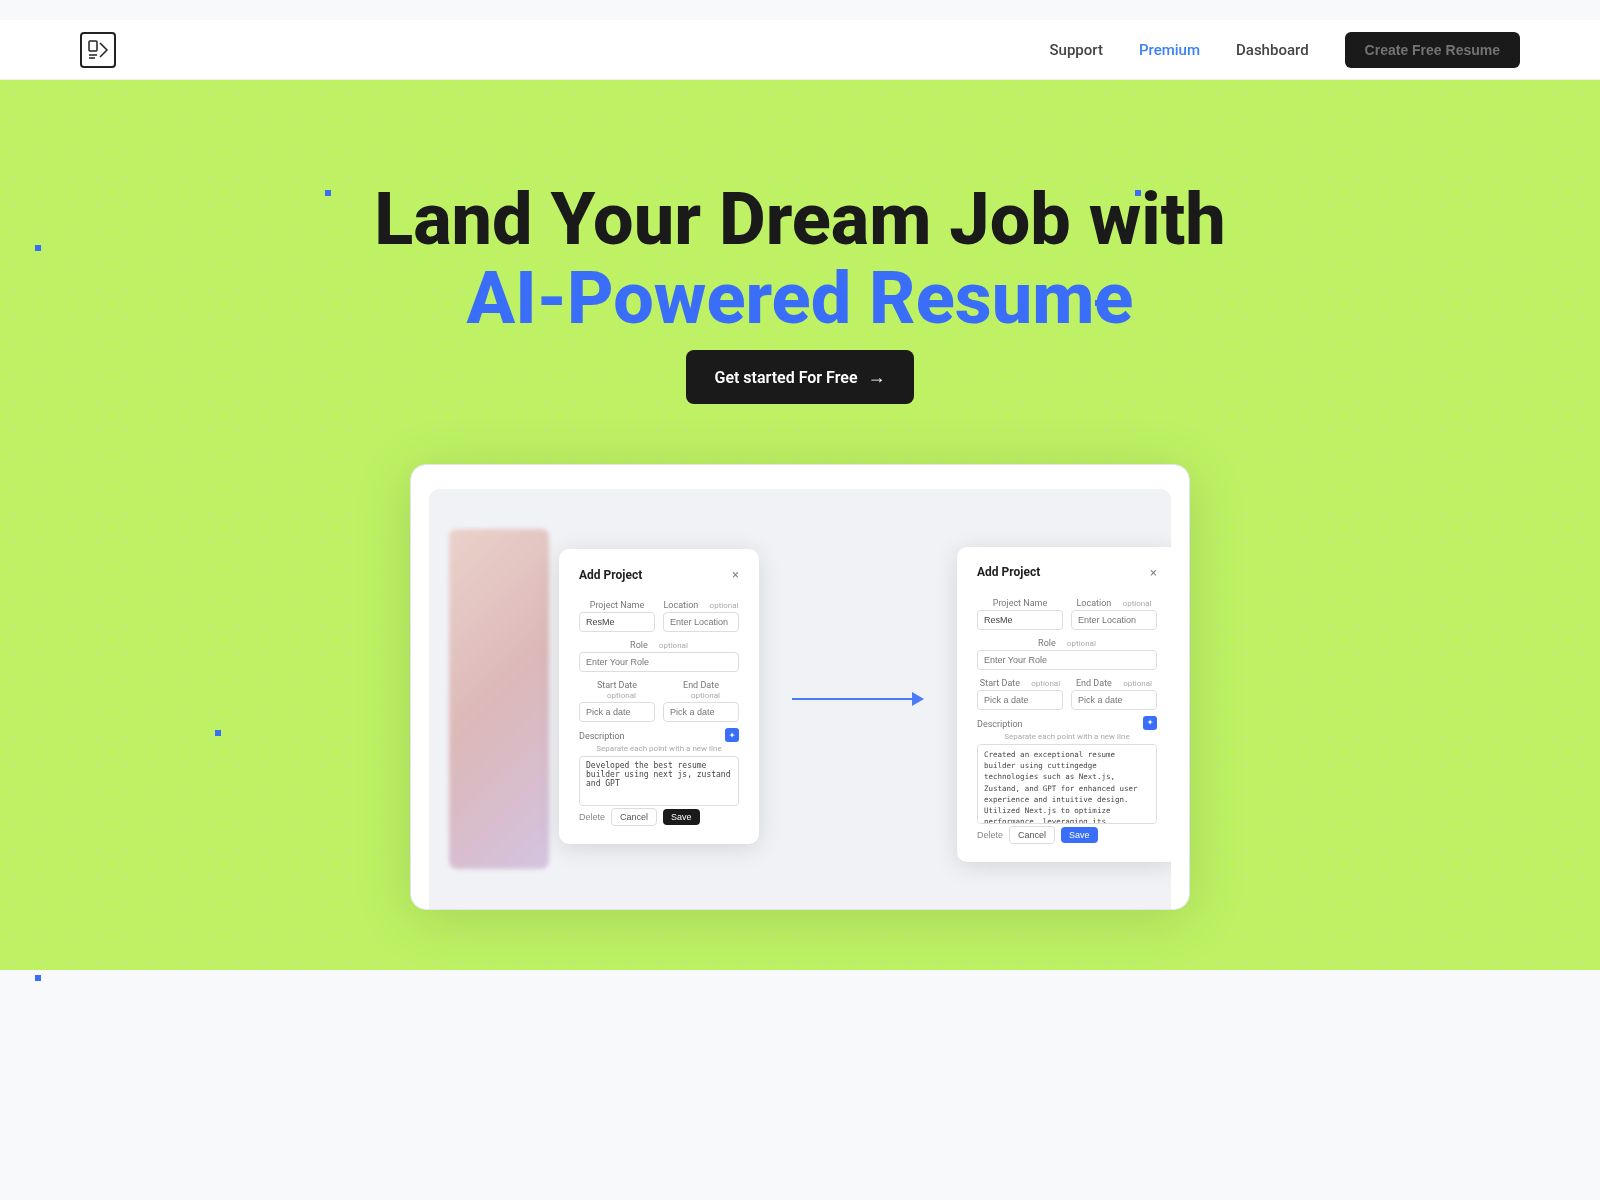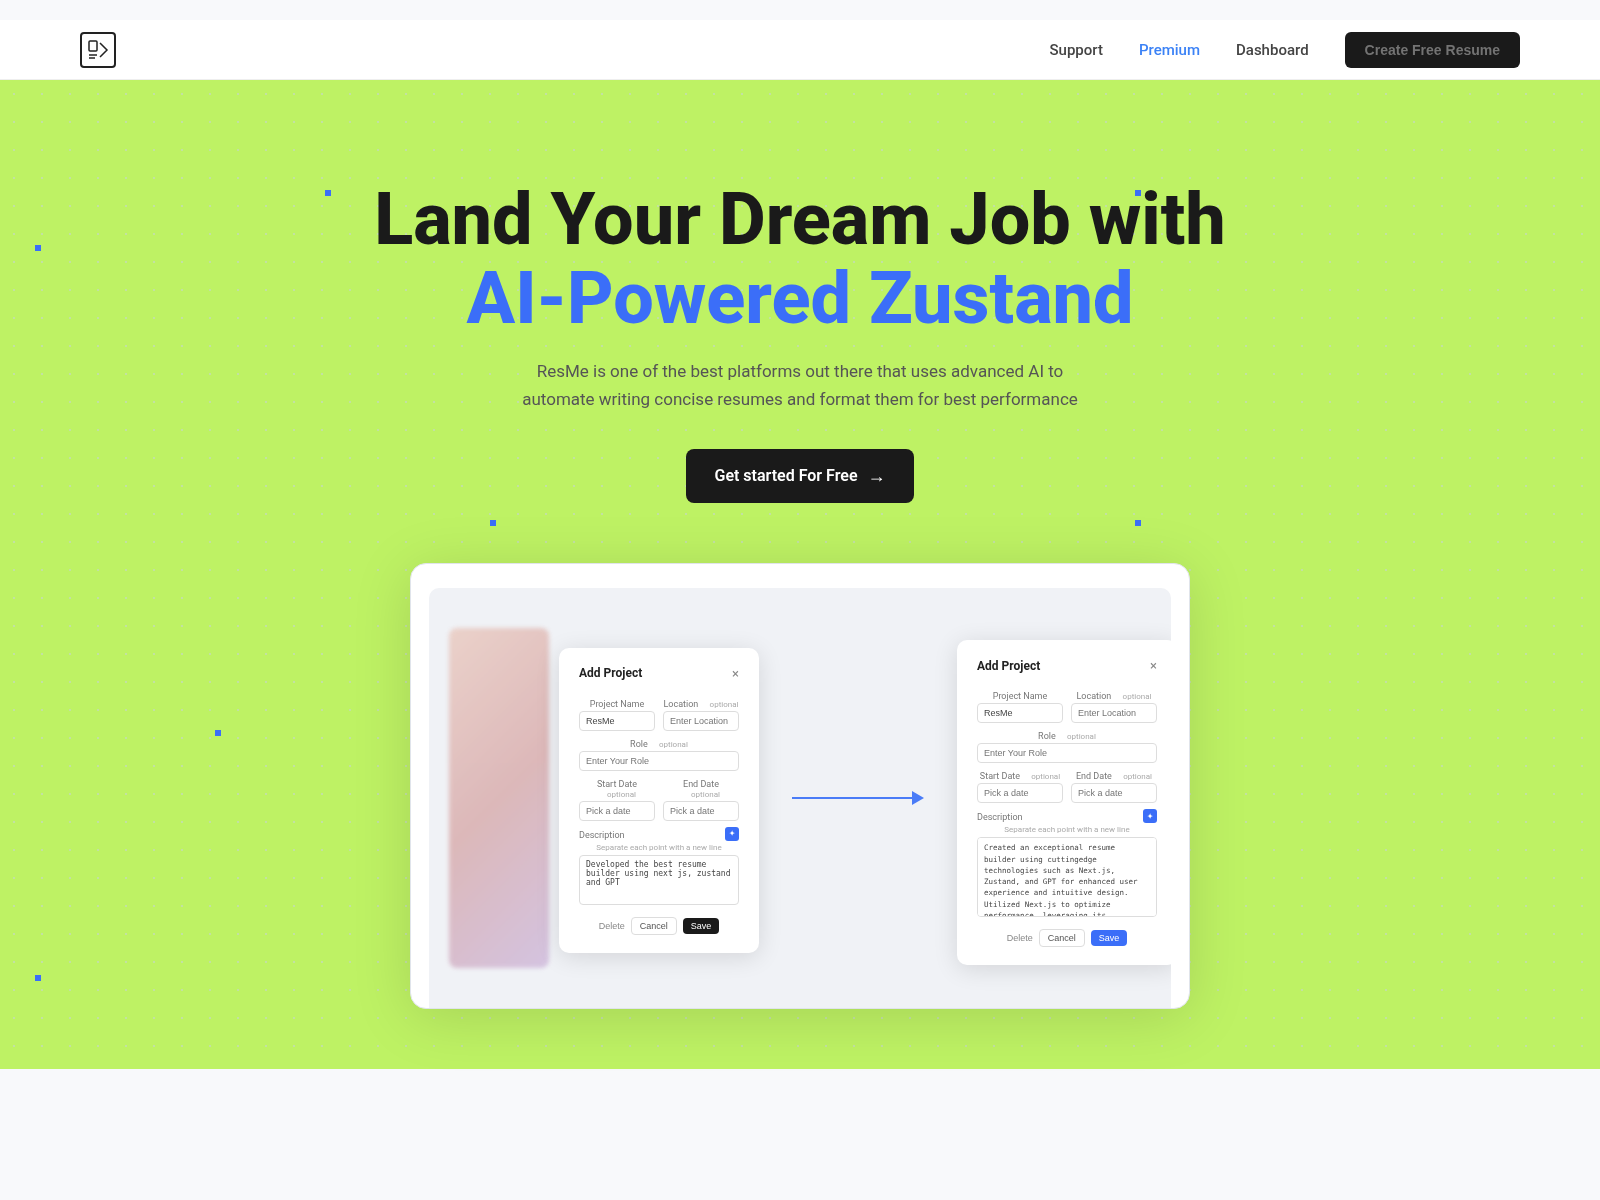--- a/index.html
+++ b/index.html
@@ -263,23 +263,22 @@
       resize: none;
       background: #fff;
     }
     .textarea-field.tall {
       height: 80px;
       font-size: 7.5px;
       line-height: 1.5;
     }
     .modal-actions {
       display: flex;
-      justify-content: center;
+      justify-content: flex-start;
       gap: 6px;
-      margin-top: 10px;
       align-items: center;
     }
     .btn-delete {
       font-size: 9px;
       color: #888;
       background: none;
       border: none;
       cursor: pointer;
     }
     .btn-cancel {
@@ -358,23 +357,22 @@
   <div class="dot-accent" style="top:220px; left:1095px;"></div>
   <div class="dot-accent" style="top:440px; left:490px;"></div>
   <div class="dot-accent" style="top:440px; left:1135px;"></div>
   <div class="dot-accent" style="top:895px; left:35px;"></div>
   <div class="dot-accent" style="top:650px; left:215px;"></div>
   <div class="dot-accent" style="top:650px; left:1050px;"></div>
 
   <div class="hero-content">
     <h1>
       <span>Land Your Dream Job with</span>
-      <span class="blue">AI-Powered Zustand</span>
+      <span class="blue">AI-Powered Resume</span>
     </h1>
-    <p class="hero-sub">ResMe is one of the best platforms out there that uses advanced AI to automate writing concise resumes and format them for best performance</p>
     <a href="#" class="hero-cta">
       <span>Get started For Free</span>
       <span class="arrow">→</span>
     </a>
   </div>
 
   <div class="preview-wrapper">
     <div class="preview-frame">
       <div class="preview-inner">
 

